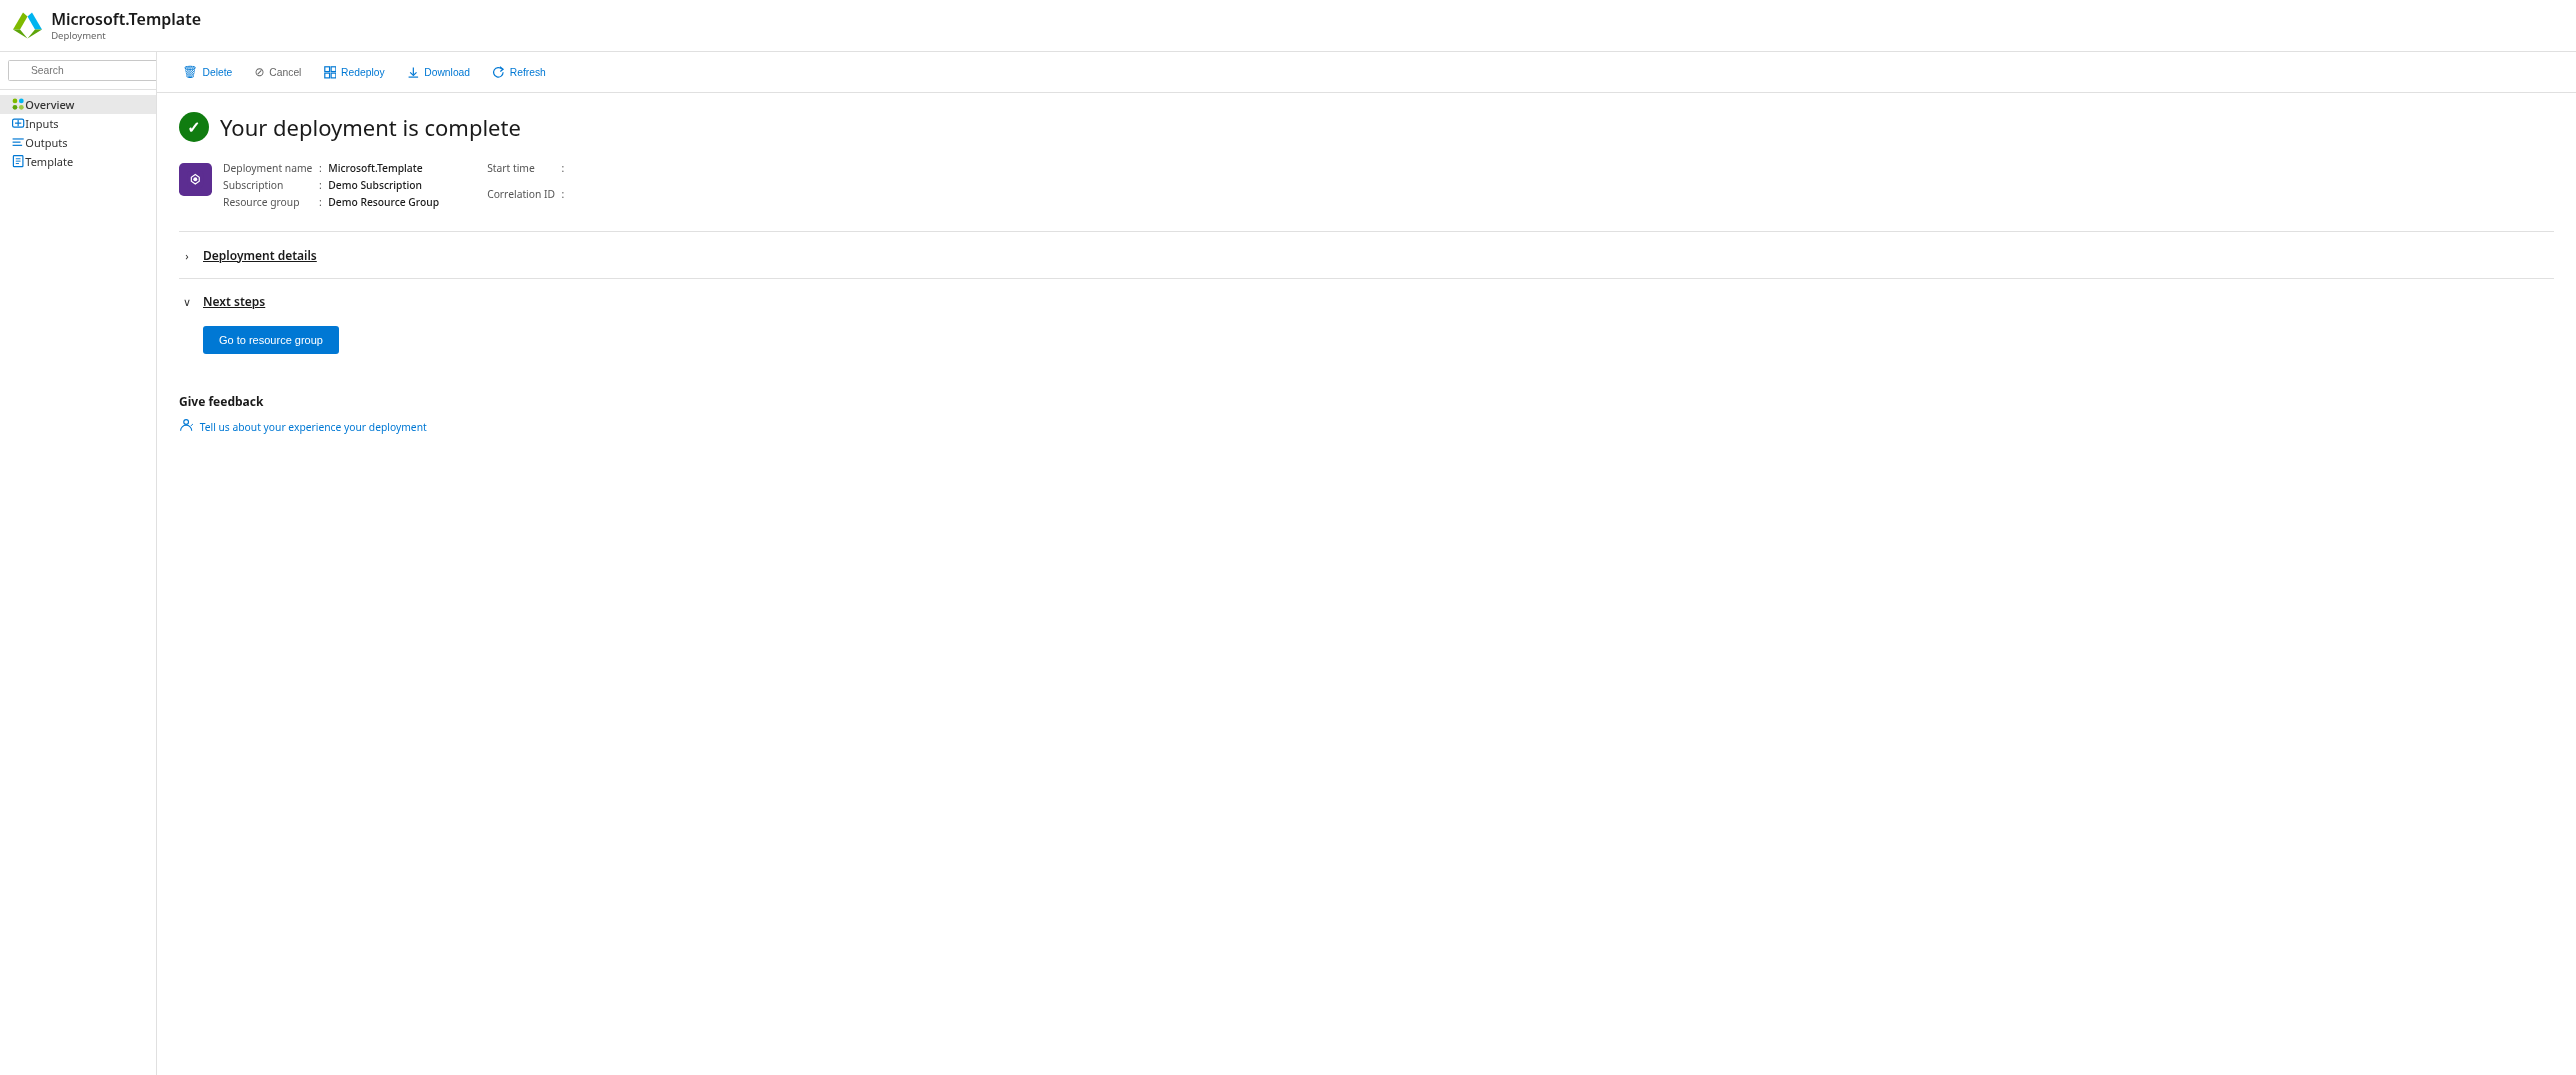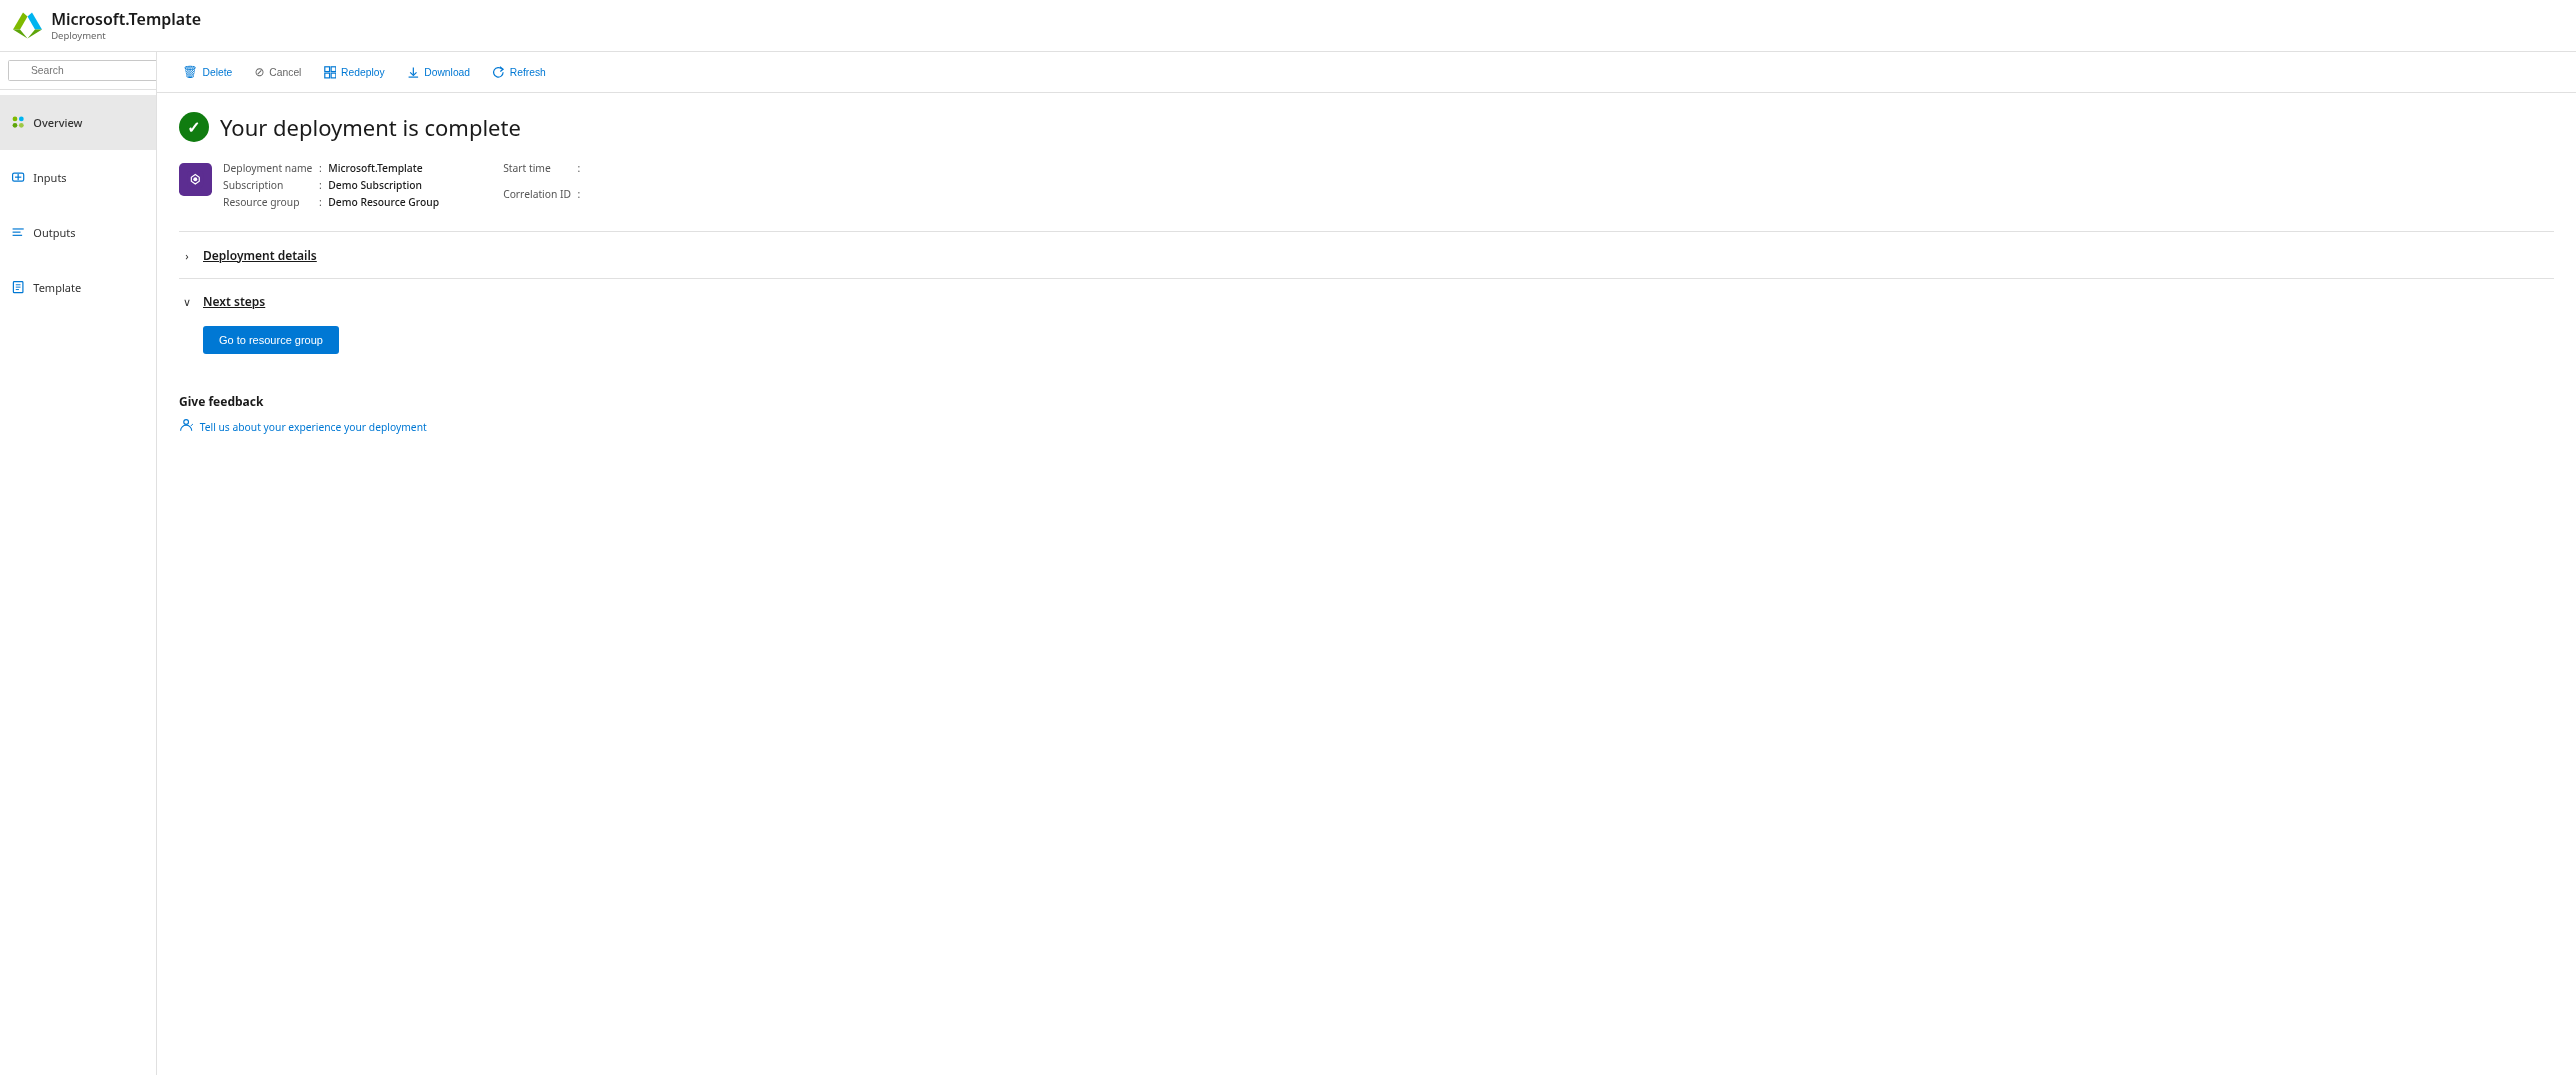--- a/index.html
+++ b/index.html
@@ -100,22 +100,21 @@
       padding: 3.2px 4.8px;
       display: flex;
       align-items: center;
     }
     .sidebar-nav {
       padding: 4.8px 0;
     }
     .sidebar-nav-item {
       display: flex;
       align-items: center;
-      gap: 8px;
-      padding: 20px 11px;
+      padding: 2px 11px;
       cursor: pointer;
       color: #333;
       font-size: 11px;
       text-decoration: none;
     }
     .sidebar-nav-item.active {
       background: #e8e8e8;
       font-weight: 500;
     }
     .sidebar-nav-item .nav-icon {
@@ -196,21 +195,21 @@
     }
     .success-title {
       font-size: 22px;
       font-weight: 400;
       color: #1a1a1a;
     }
 
     
     .deployment-info {
       display: flex;
-      gap: 64px;
+      gap: 48px;
       margin-bottom: 22px;
       padding-left: 0;
     }
     .deployment-icon-block {
       display: flex;
       align-items: flex-start;
       gap: 11px;
     }
     .deployment-icon {
       width: 33px;

